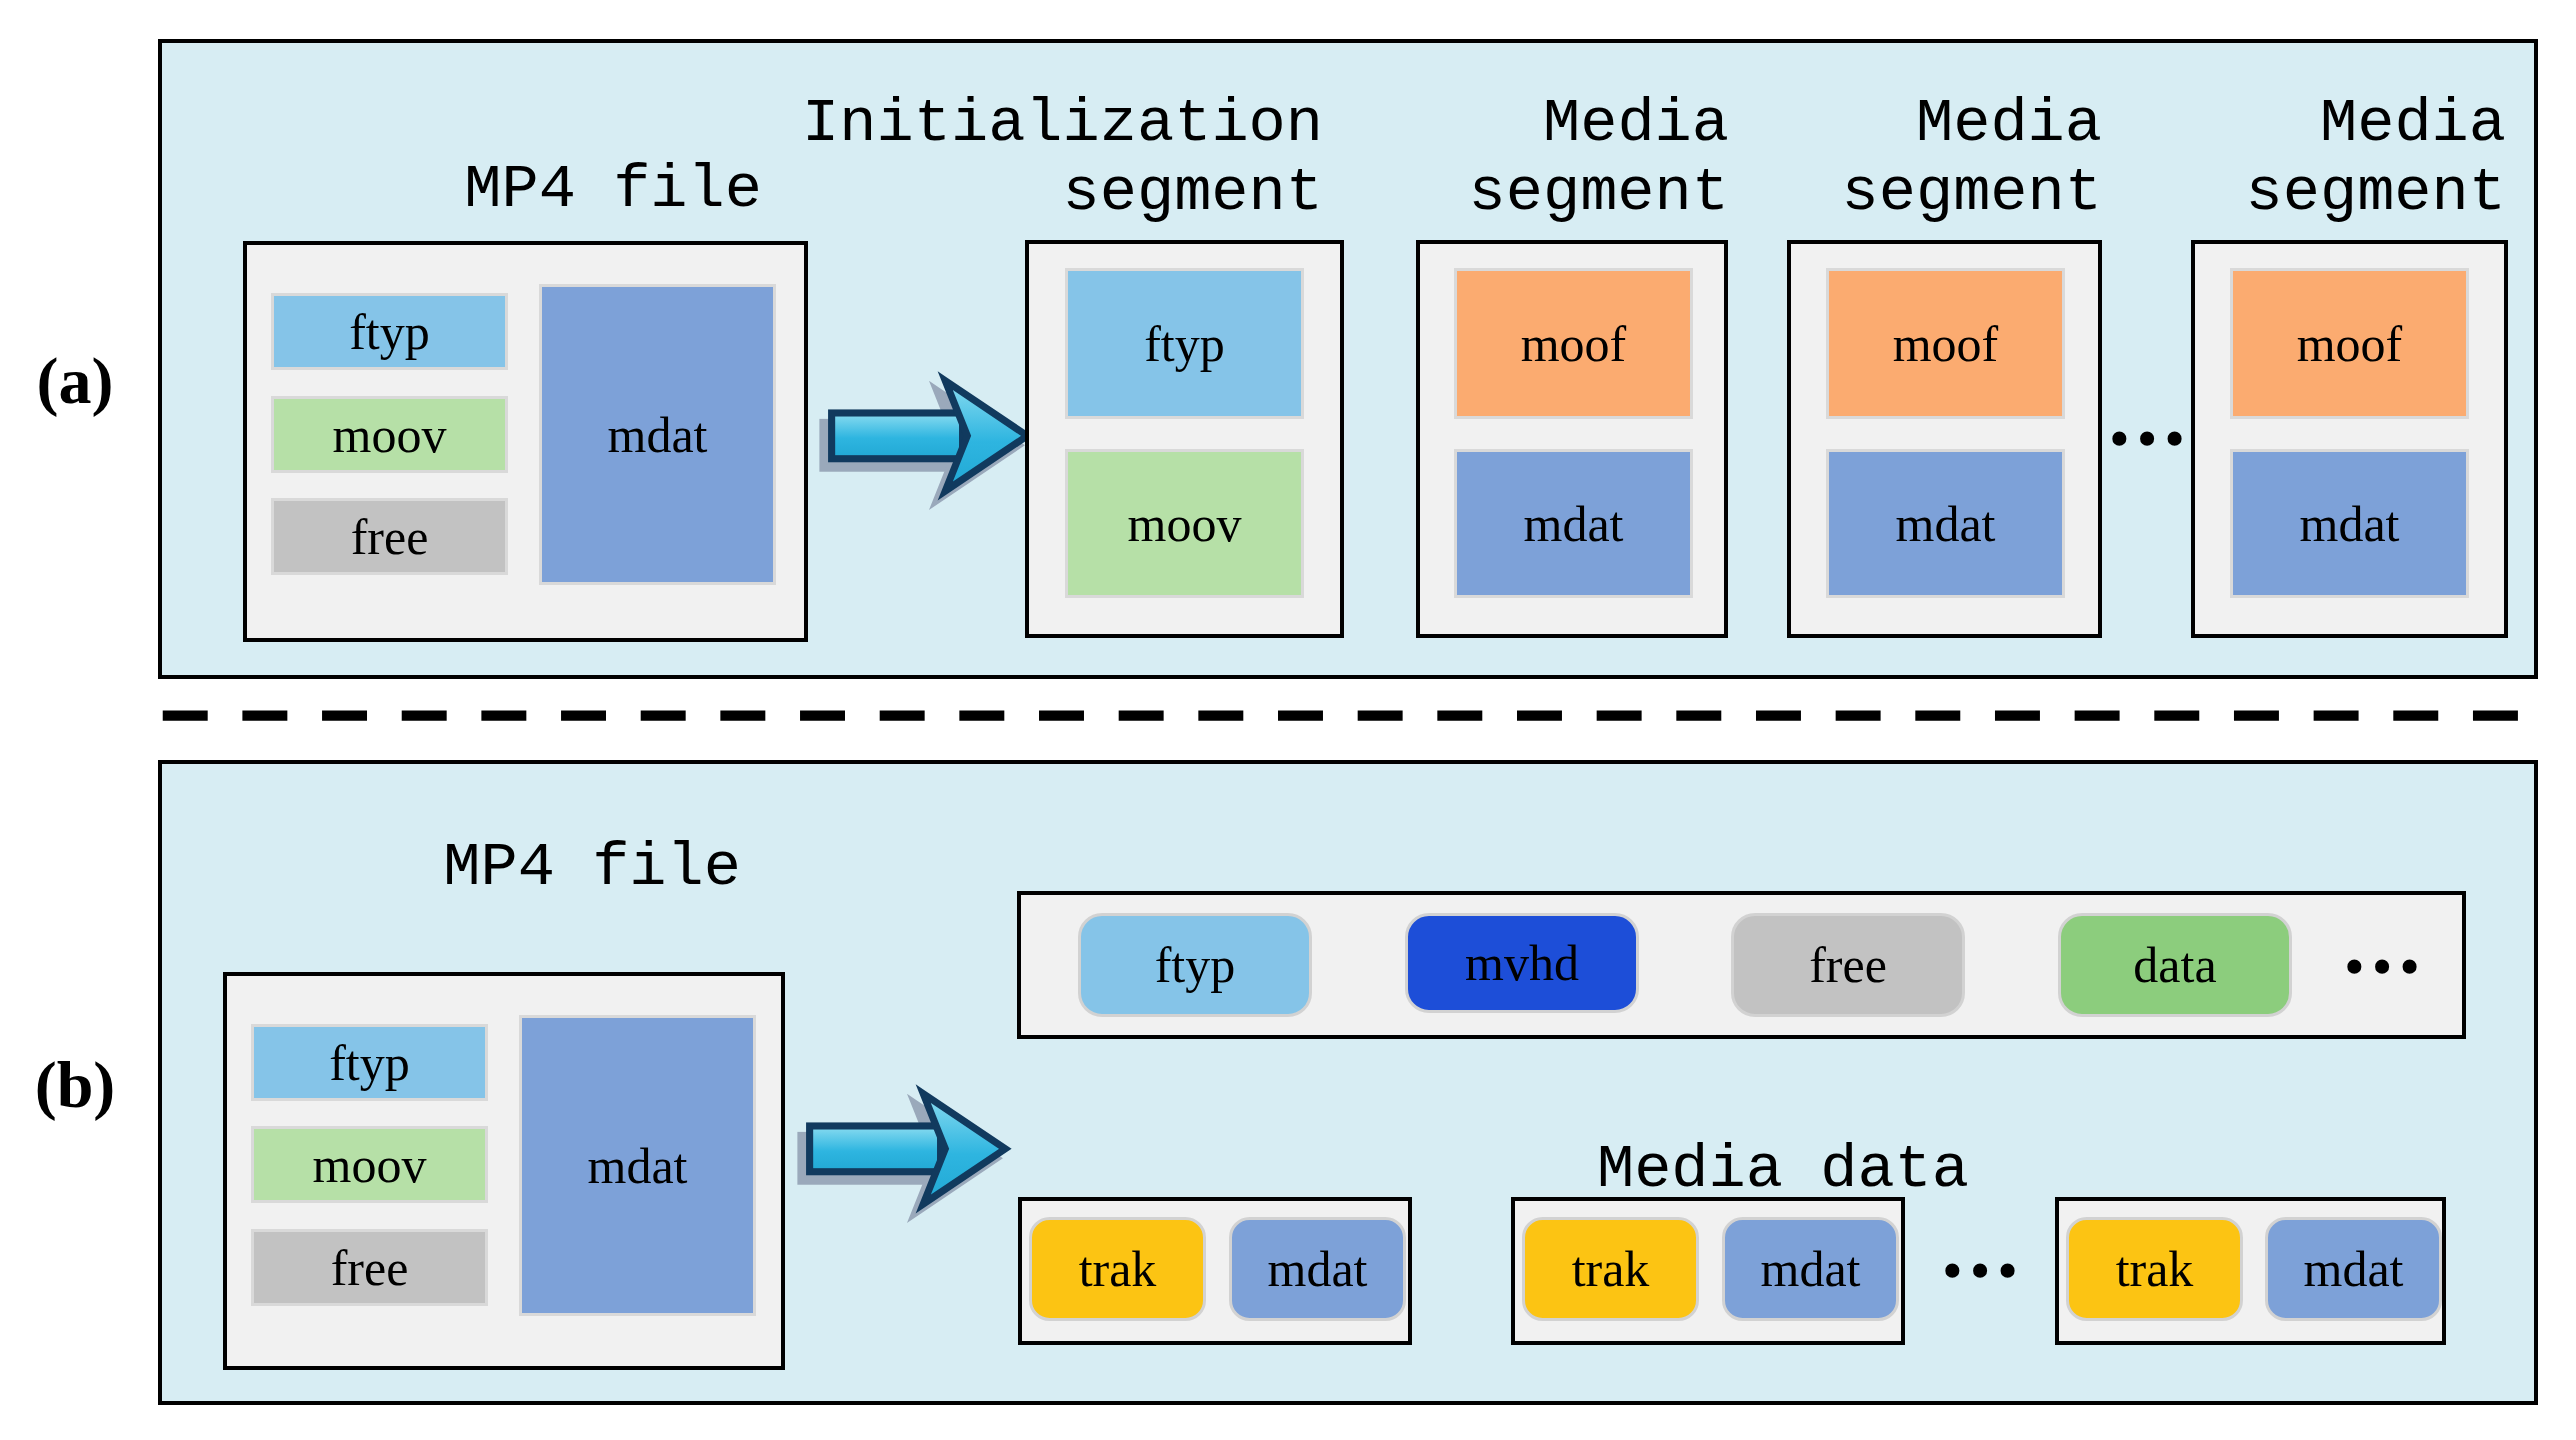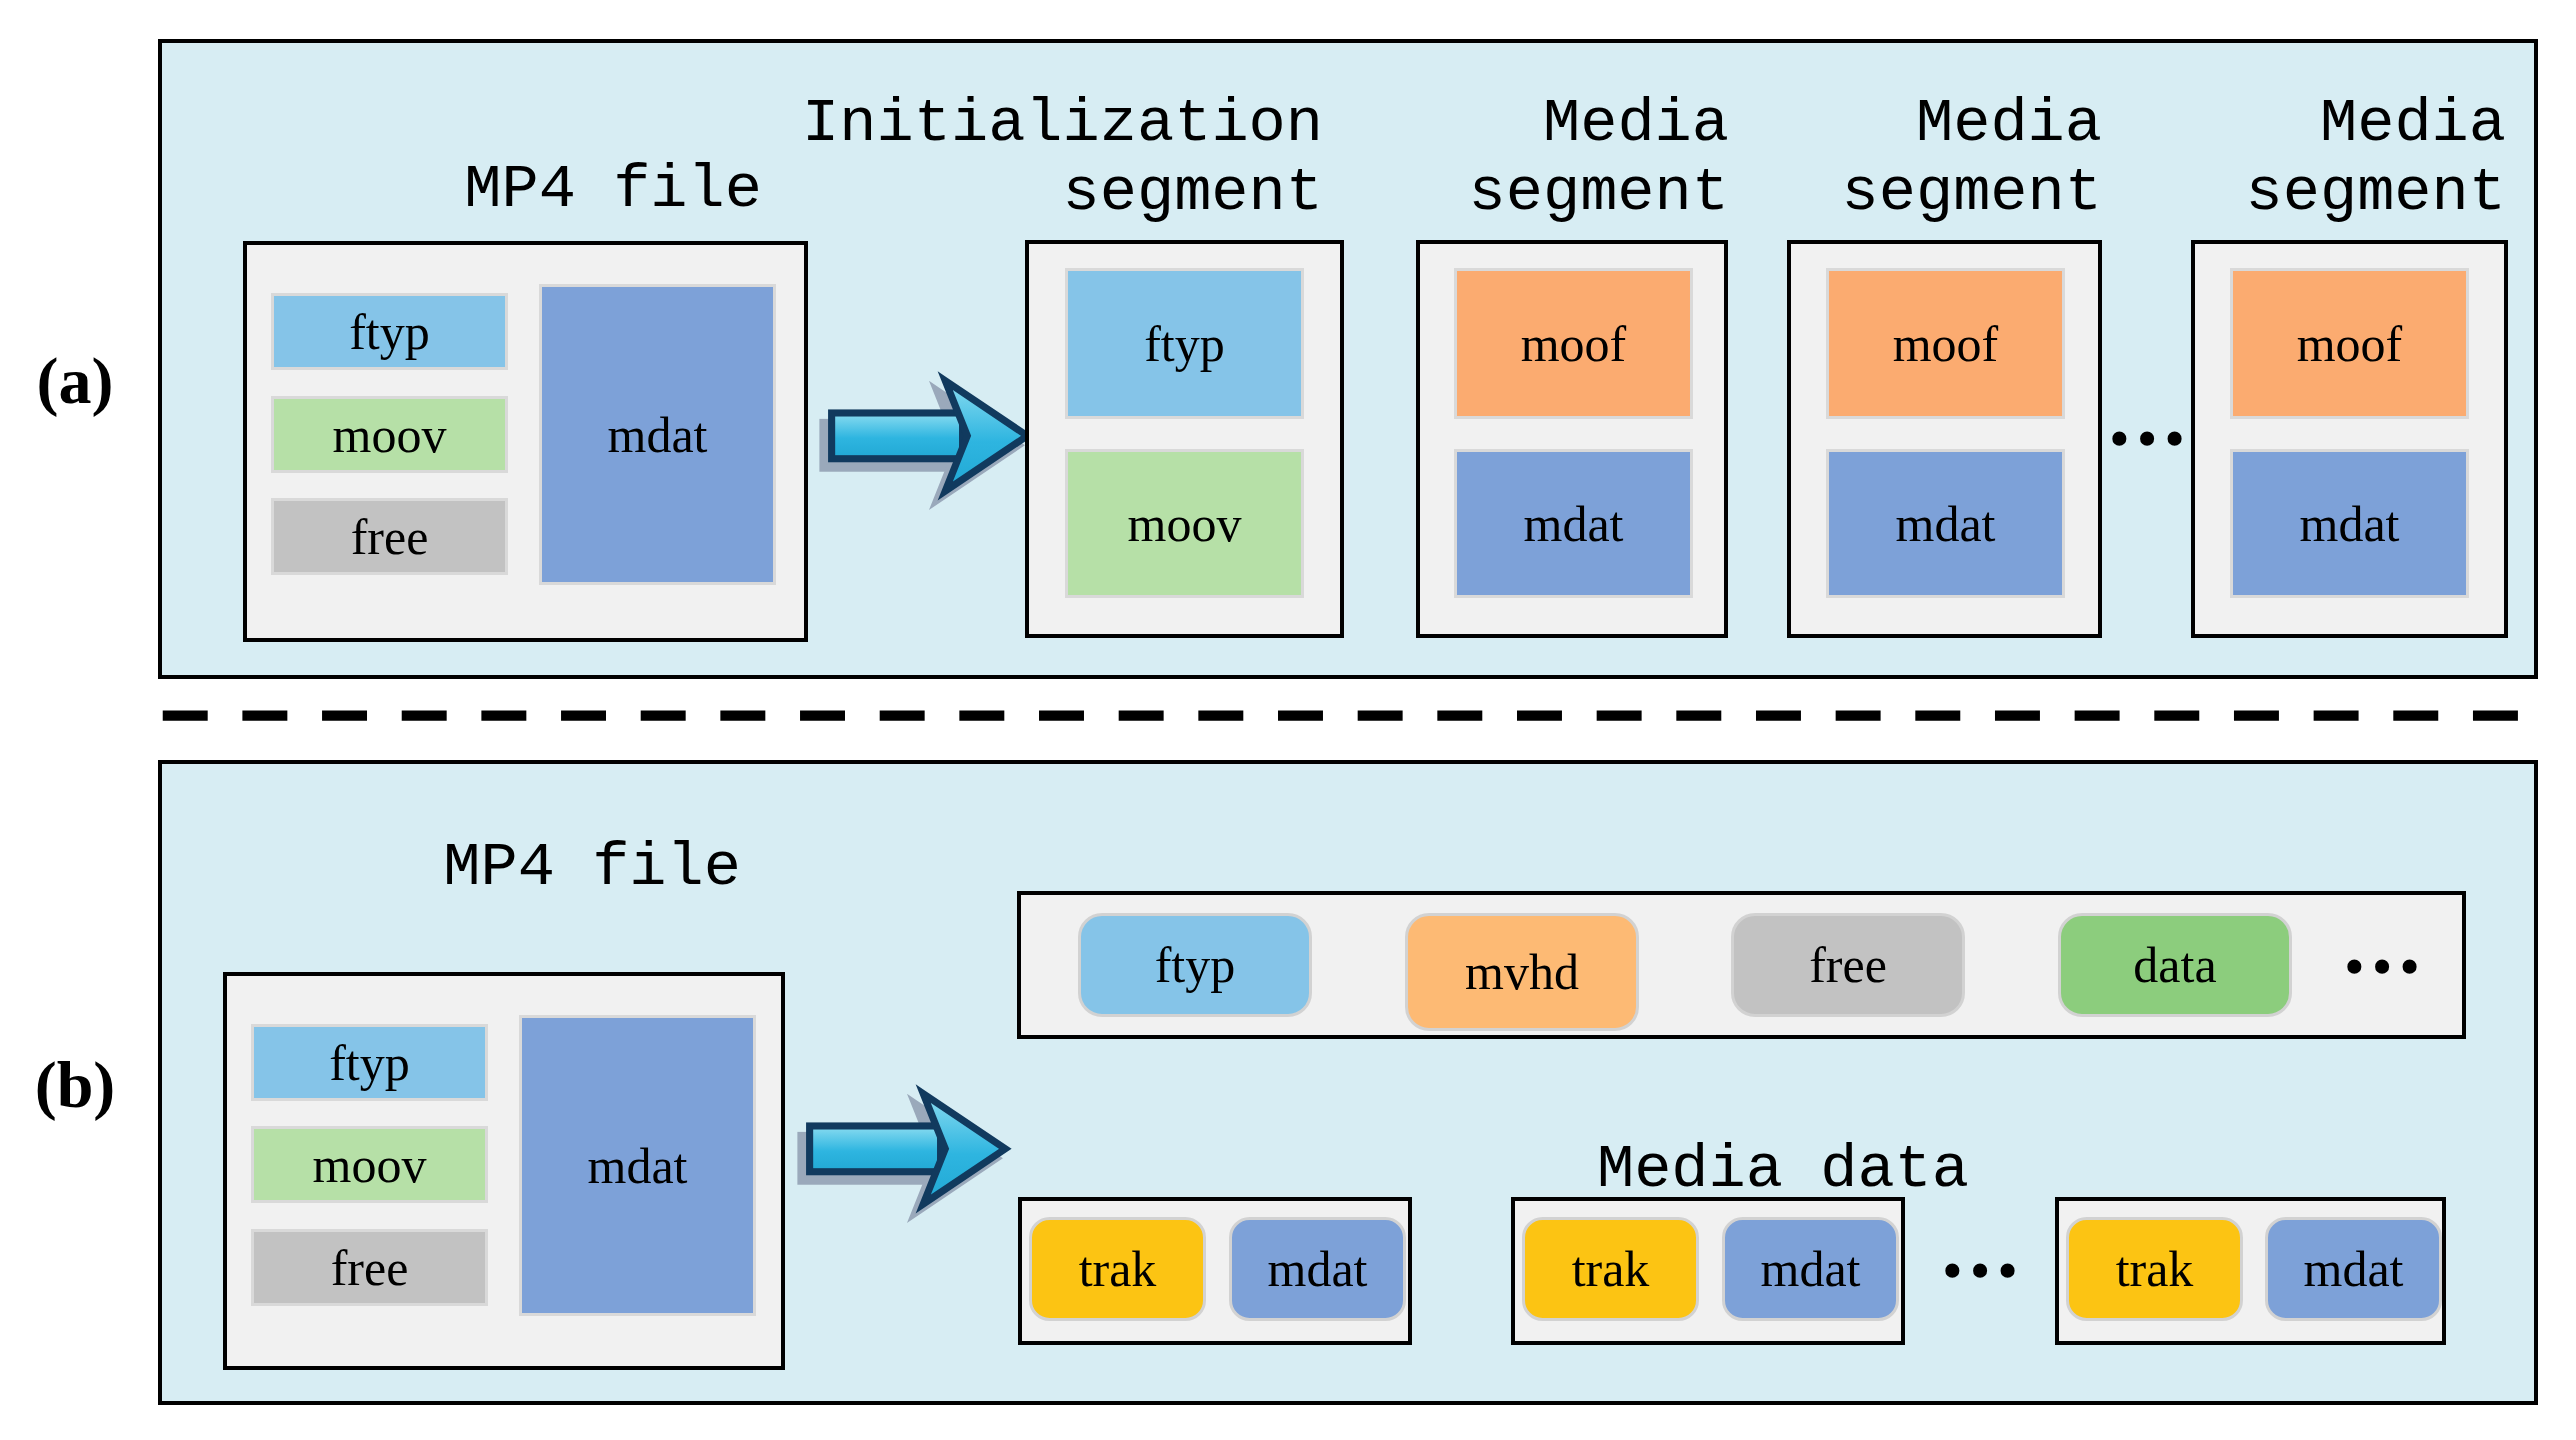--- a/index.html
+++ b/index.html
@@ -161,21 +161,21 @@
       <polygon points="150,6 254,76 150,146 178,76" style="fill: rgb(154, 169, 187); stroke: rgb(154, 169, 187);" stroke="#9aa9bb" stroke-width="9"></polygon>
     </g>
     <rect x="6" y="47" width="166" height="58" fill="url(#arrowGrad)" stroke="#113a5e" stroke-width="9"></rect>
     <polygon points="150,6 254,76 150,146 178,76" fill="url(#arrowGrad)" stroke="#113a5e" stroke-width="9" stroke-linejoin="miter"></polygon>
   </svg>
 
   <div class="abs wbox" style="left: 1017px; top: 891px; width: 1449px; height: 148px; background-color: rgb(241, 241, 241);"></div>
   <div class="abs chip" style="left: 1078px; top: 913px; width: 234px; height: 104px; background-color: rgb(133, 196, 232);">
       <span>ftyp</span>
     </div>
-  <div class="abs chip" style="left: 1405px; top: 913px; width: 234px; height: 118px; background-color: #fdba74;">
+  <div class="abs chip" style="left: 1405px; top: 913px; width: 234px; height: 100px; background-color: #1d4ed8;">
       <span>mvhd</span>
     </div>
   <div class="abs chip" style="left: 1731px; top: 913px; width: 234px; height: 104px; background-color: rgb(194, 194, 194);">
       <span>free</span>
     </div>
   <div class="abs chip" style="left: 2058px; top: 913px; width: 234px; height: 104px; background-color: rgb(140, 205, 125);">
       <span>data</span>
     </div>
   <div class="abs dots" style="left:2319px;top:935px;width:126px;height:63px;">•••</div>
 

